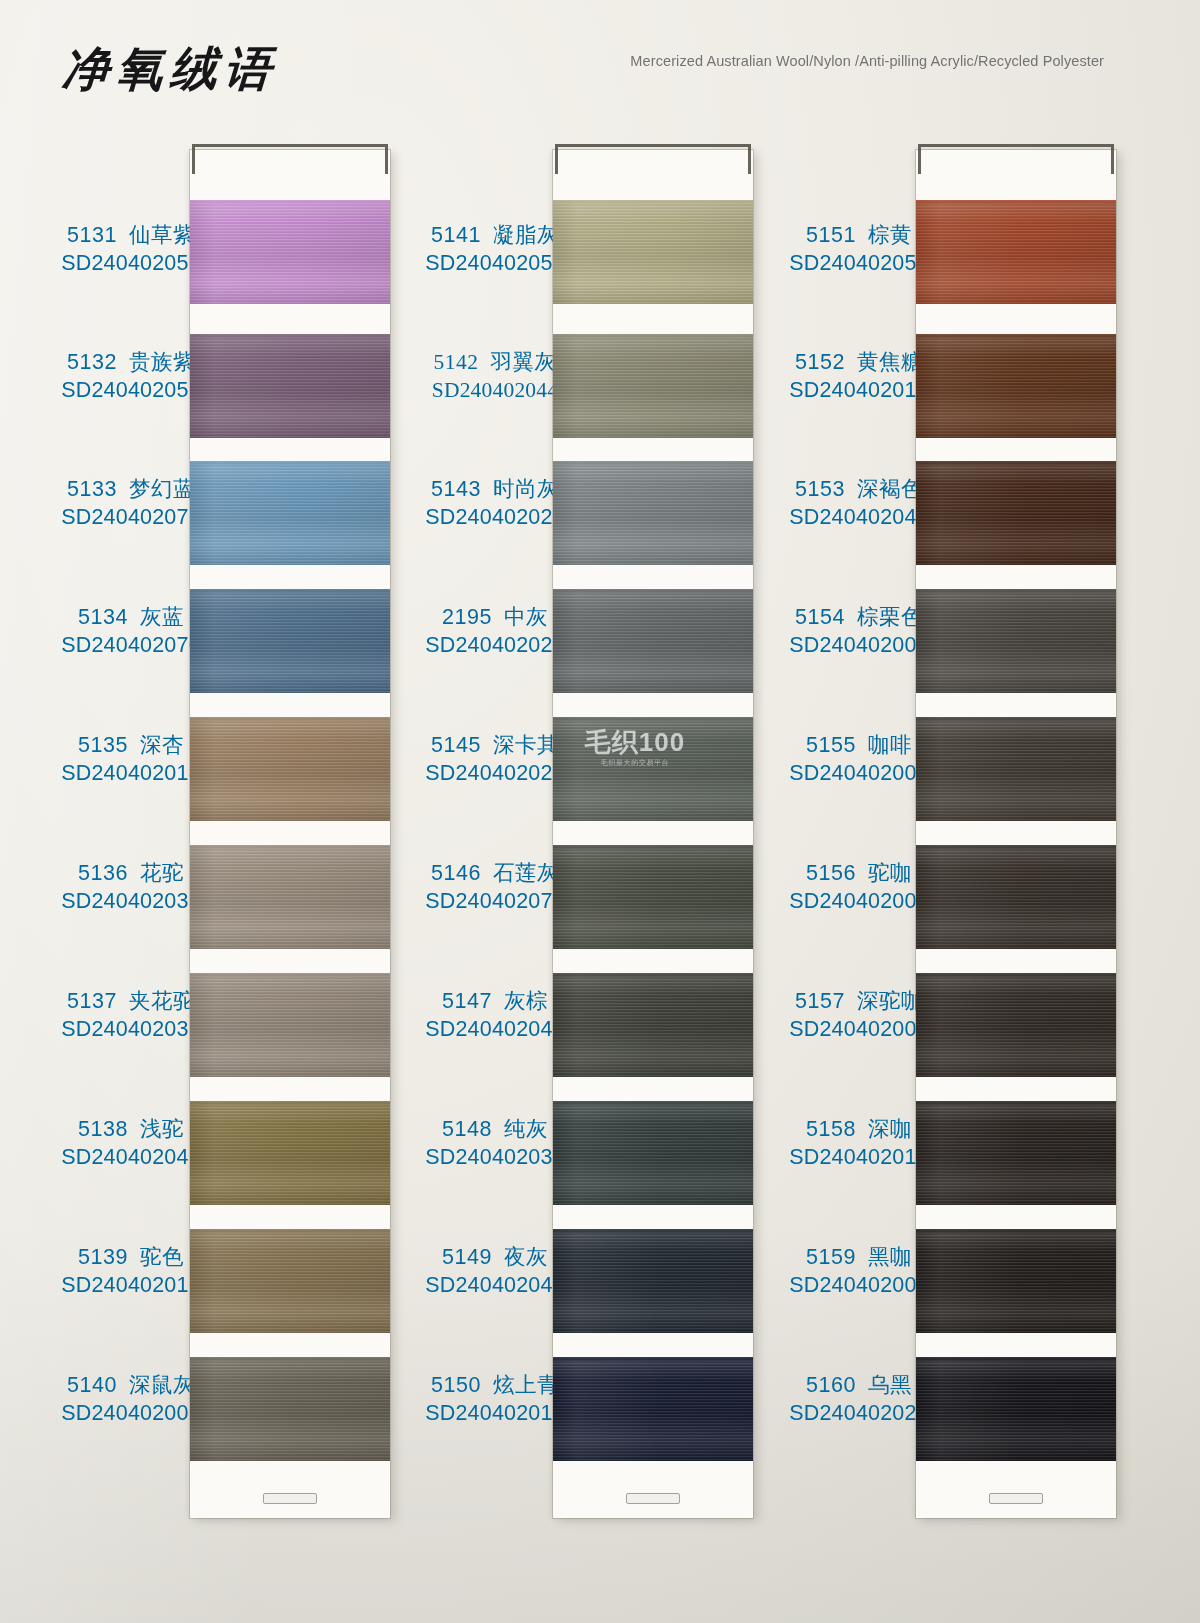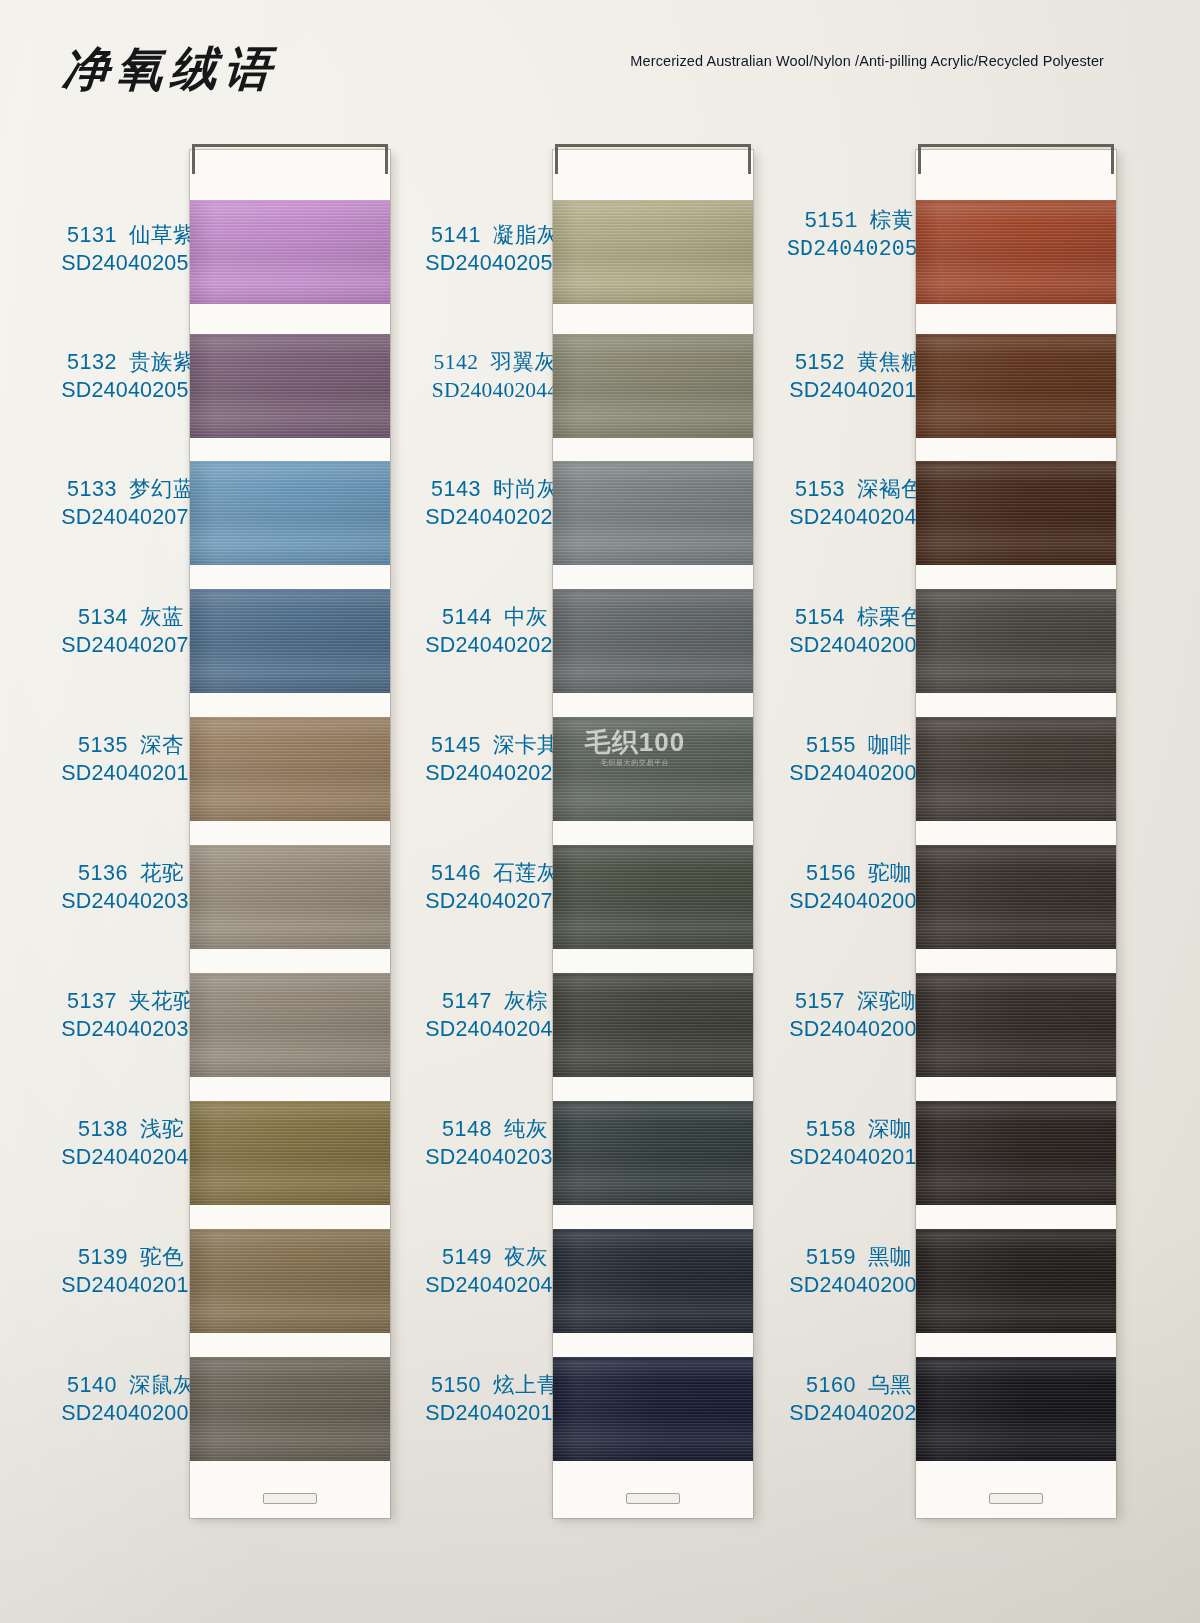--- a/index.html
+++ b/index.html
@@ -37,21 +37,21 @@
   .title-name{
     font-size:47px;font-weight:700;letter-spacing:7px;
     font-family:"DejaVu Sans","Liberation Sans",sans-serif;
     font-style:italic;
     transform:skewX(-3deg);
   }
   .comp{
     position:absolute;right:96px;top:52px;text-align:right;color:#1b1b1e;
   }
   .comp-cn{font-size:21px;letter-spacing:.3px;line-height:1.35;}
-  .comp-en{font-size:14.5px;letter-spacing:.1px;line-height:1.35;color:#0f172a;}
+  .comp-en{font-size:14.5px;letter-spacing:.1px;line-height:1.35;color:#737373;}
 
   
   .board{position:absolute;left:0;top:0;width:1200px;height:1623px;}
 
   .strip{
     position:absolute;
     width:200px;
     top:150px;
     height:1368px;
     background:#fbfaf6;
@@ -237,21 +237,21 @@
     </div>
     <div class="lab c2" style="top: 349px; font-family: Liberation Serif, serif;">
       <div class="l1"><span>5142</span><span class="sp"></span><span>羽翼灰</span></div>
       <div class="l2">SD240402044</div>
     </div>
     <div class="lab c2" style="top: 476px;">
       <div class="l1"><span>5143</span><span class="sp"></span><span>时尚灰</span></div>
       <div class="l2">SD240402028</div>
     </div>
     <div class="lab c2" style="top: 604px;">
-      <div class="l1"><span>5144</span><span class="sp"></span><span>中灰</span></div>
+      <div class="l1"><span>2195</span><span class="sp"></span><span>中灰</span></div>
       <div class="l2">SD240402029</div>
     </div>
     <div class="lab c2" style="top: 732px;">
       <div class="l1"><span>5145</span><span class="sp"></span><span>深卡其</span></div>
       <div class="l2">SD240402020</div>
     </div>
     <div class="lab c2" style="top: 860px;">
       <div class="l1"><span>5146</span><span class="sp"></span><span>石莲灰</span></div>
       <div class="l2">SD240402078</div>
     </div>
@@ -308,21 +308,21 @@
       </div>
       <div class="sw" title="5149 夜灰 SD240402048" style="top: 1079px; background: rgb(34, 42, 51);">
         <div class="yarn"></div>
         <div class="shine"></div>
       </div>
       <div class="sw" title="5150 炫上青 SD240402013" style="top: 1207px; background: rgb(24, 29, 51);">
         <div class="yarn"></div>
         <div class="shine"></div>
       </div>
     </div>
-    <div class="lab c3" style="top: 208px; font-family: Liberation Mono, monospace;">
+    <div class="lab c3" style="top: 222px;">
       <div class="l1"><span>5151</span><span class="sp"></span><span>棕黄</span></div>
       <div class="l2">SD240402052</div>
     </div>
     <div class="lab c3" style="top: 349px;">
       <div class="l1"><span>5152</span><span class="sp"></span><span>黄焦糖</span></div>
       <div class="l2">SD240402010</div>
     </div>
     <div class="lab c3" style="top: 476px;">
       <div class="l1"><span>5153</span><span class="sp"></span><span>深褐色</span></div>
       <div class="l2">SD240402045</div>

